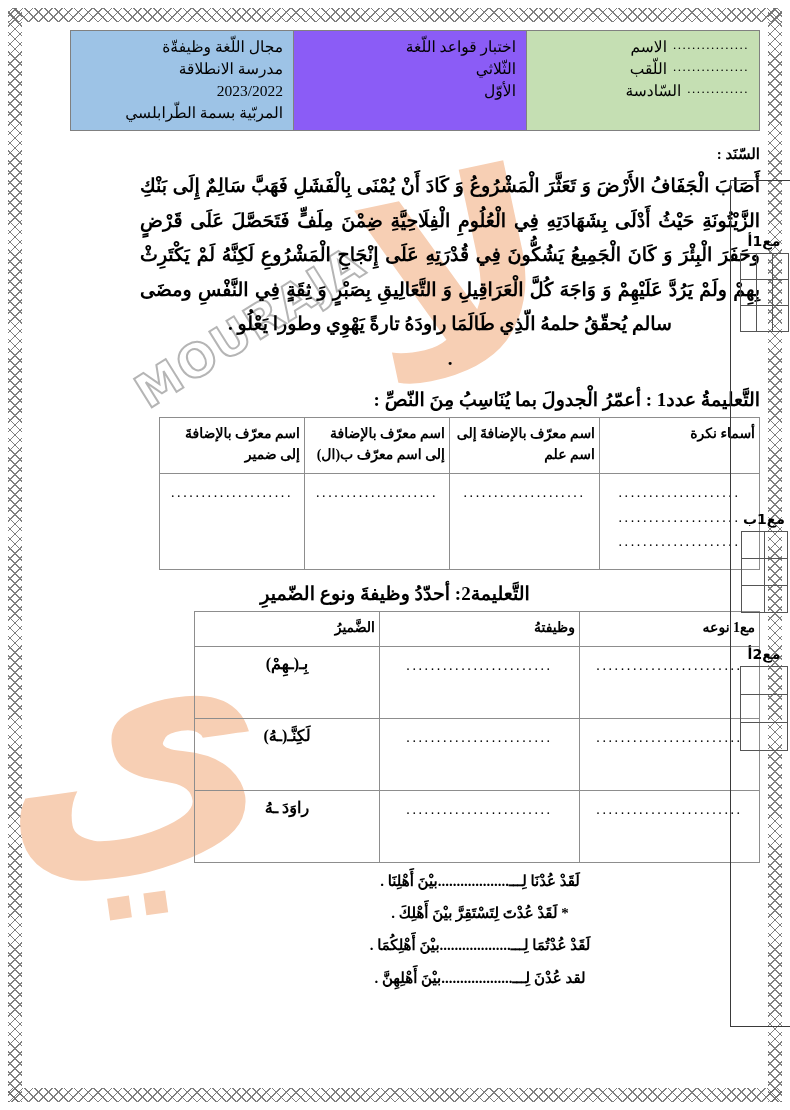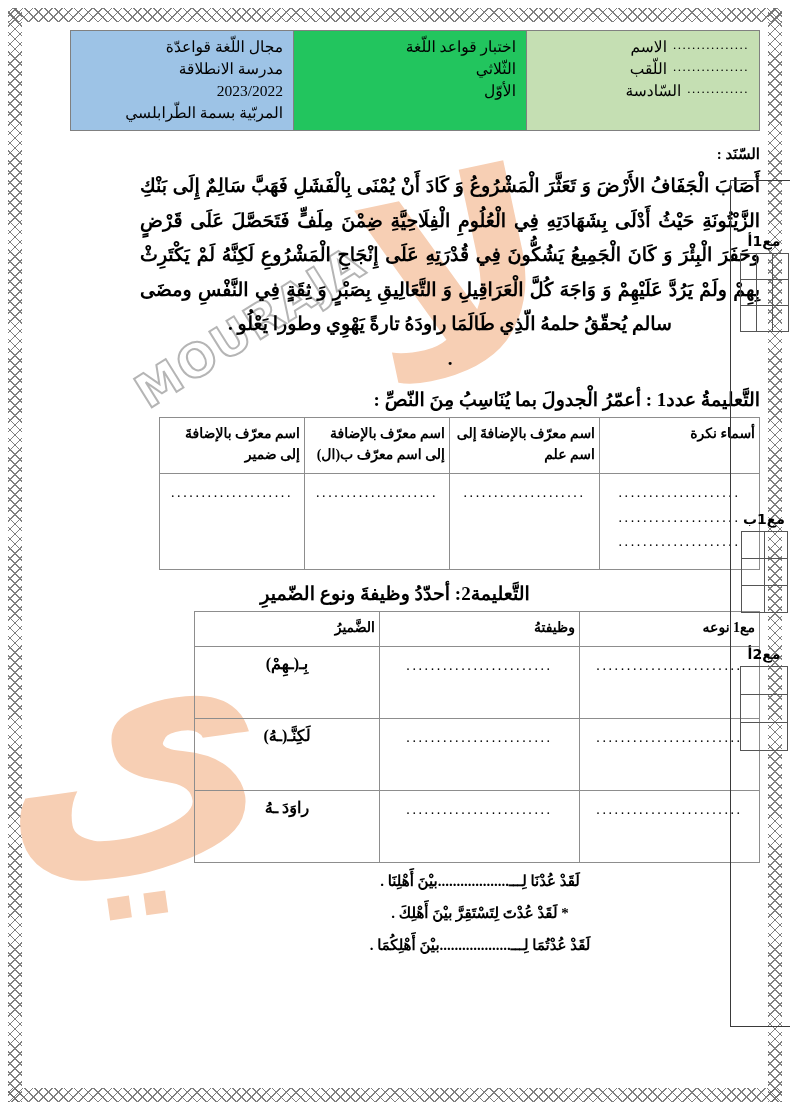--- a/index.html
+++ b/index.html
@@ -62,21 +62,21 @@
     table-layout:fixed;
   }
   table.hdr td{
     border:1px solid #808080;
     vertical-align:top;
     padding:5px 10px 6px 10px;
     font-size:15.5px;line-height:1.42;
     text-align:right;
   }
   td.cell-blue{background:#9dc3e6;width:202px;}
-  td.cell-peach{background:#22c55e;width:212px;text-align:center;}
+  td.cell-peach{background:#8b5cf6;width:212px;text-align:center;}
   td.cell-green{background:#c5dfb3;width:212px;}
   .lbl-row{display:flex;justify-content:flex-start;gap:6px;}
   .dots-sm{letter-spacing:1.5px;font-size:13px;}
 
   
   .sanad{
     margin:14px 0 0 0;font-size:15px;font-weight:700;
   }
   p.passage{
     margin:6px 0 8px 0;
@@ -183,21 +183,21 @@
           <span class="dots-sm">.............</span>
           <span>السّادسة</span>
         </div>
       </td>
       <td class="cell-peach">
         <div>اختبار قواعد اللّغة</div>
         <div>الثّلاثي</div>
         <div>الأوّل</div>
       </td>
       <td class="cell-blue">
-        <div>مجال اللّغة قواعدّة</div>
+        <div>مجال اللّغة وظيفةّة</div>
         <div>مدرسة الانطلاقة</div>
         <div>2023/2022</div>
         <div>المربّية بسمة الطّرابلسي</div>
       </td>
     </tr>
   </tbody>
       </table>
 
   <div class="sanad">السّنَد :</div>
   <p class="passage">
@@ -286,20 +286,23 @@
 
 
   <div class="conj">
     <div class="line">
       <span>لَقَدْ عُدْنَا لِـــ</span><span class="ldots">...................</span><span>بيْنَ أَهْلِنَا .</span>
     </div>
     <div class="line first">* لَقَدْ عُدْتَ لِتَسْتَقِرَّ بيْنَ أَهْلِكَ .</div>
     <div class="line">
       <span>لَقَدْ عُدْتُمَا لِـــ</span><span class="ldots">...................</span><span>بيْنَ أَهْلِكُمَا .</span>
     </div>
+    <div class="line">
+      <span>لقد عُدْنَ لِـــ</span><span class="ldots">...................</span><span>بيْنَ أَهْلِهِنَّ .</span>
+    </div>
   </div>
   </div>
 
   <div id="margin-col">
     <div class="score-block" id="blk1">
       <div class="score-label">مع1أ</div>
       <table class="grid">
         <tbody>
             <tr>
               <td></td>

